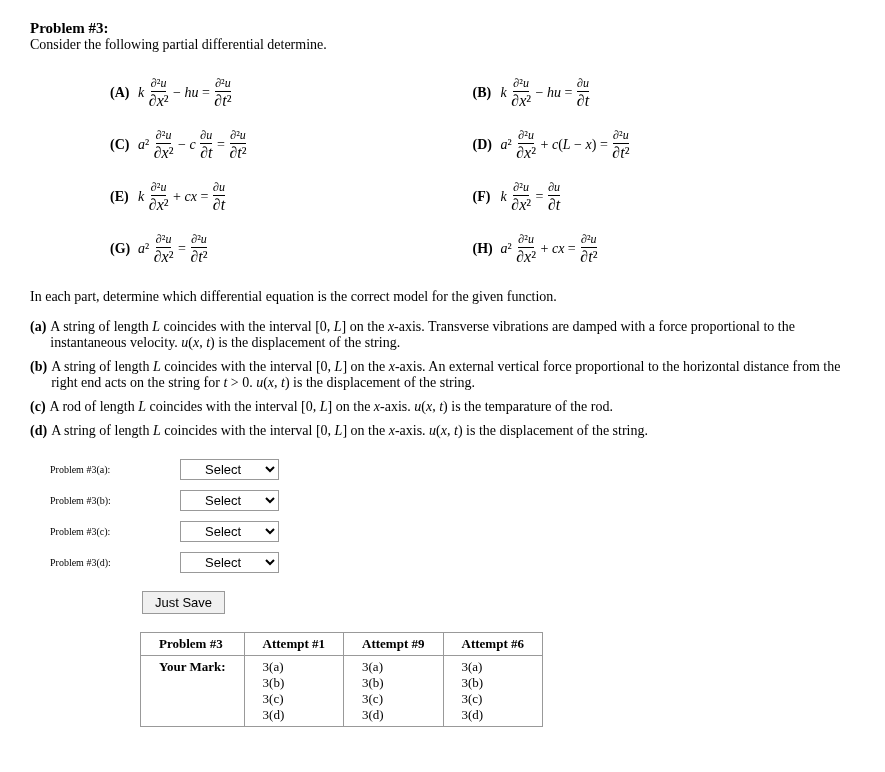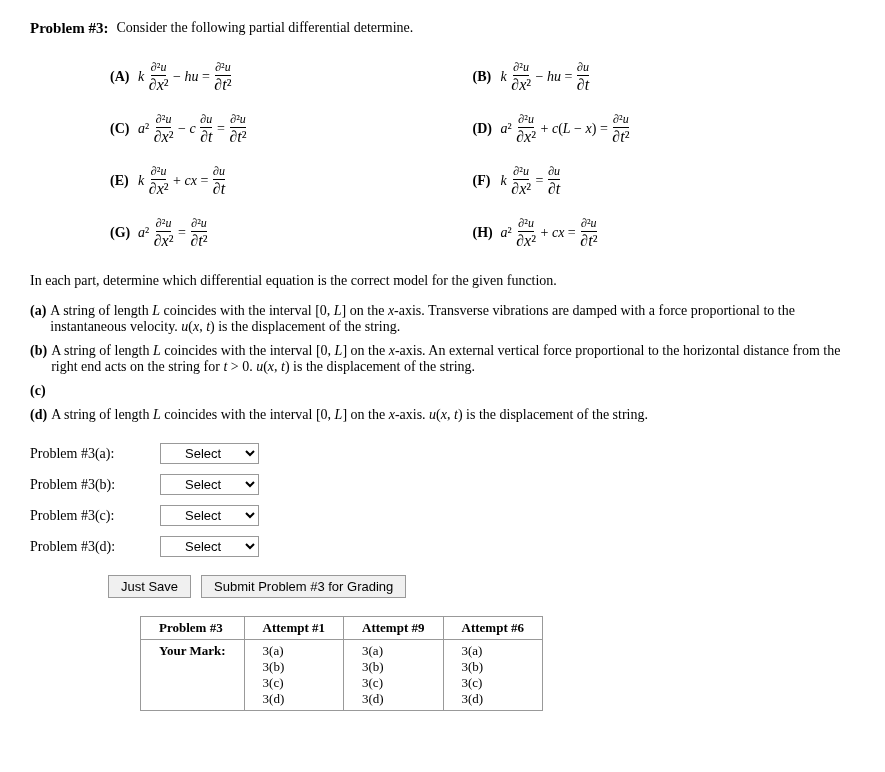--- a/index.html
+++ b/index.html
@@ -8,20 +8,21 @@
       font-size: 15px;
       background: #fff;
       color: #000;
       padding: 20px 30px;
       width: 885px;
     }
     .problem-header {
       display: flex;
       align-items: flex-start;
       margin-bottom: 18px;
+      flex-direction: column;
     }
     .problem-title {
       font-weight: bold;
       font-size: 15px;
       margin-right: 8px;
       white-space: nowrap;
     }
     .problem-desc {
       font-size: 14px;
     }
@@ -89,34 +90,35 @@
       margin-bottom: 18px;
     }
     .select-row {
       display: flex;
       align-items: center;
       margin-bottom: 10px;
       font-size: 14px;
     }
     .select-label {
       min-width: 130px;
-      font-size: 14px;
+      font-size: 10px;
+      margin-left: 20px;
     }
     select {
       font-size: 13px;
       padding: 1px 20px;
       border: 1px solid #999;
       background: #fff;
       min-width: 80px;
     }
     .buttons-row {
       display: flex;
       align-items: flex-end;
       gap: 10px;
-      margin-left: 78px;
+      margin-left: 112px;
       margin-bottom: 18px;
     }
     button {
       font-size: 13px;
       padding: 3px 12px;
       border: 1px solid #999;
       background: #f0f0f0;
       cursor: pointer;
     }
     .results-table {
@@ -289,20 +291,21 @@
   <li>
     <span class="part-label"><b>(a)</b></span>
     <span>A string of length <i>L</i> coincides with the interval [0, <i>L</i>] on the <i>x</i>-axis. Transverse vibrations are damped with a force proportional to the instantaneous velocity. <i>u</i>(<i>x</i>, <i>t</i>) is the displacement of the string.</span>
   </li>
   <li>
     <span class="part-label"><b>(b)</b></span>
     <span>A string of length <i>L</i> coincides with the interval [0, <i>L</i>] on the <i>x</i>-axis. An external vertical force proportional to the horizontal distance from the right end acts on the string for <i>t</i> &gt; 0. <i>u</i>(<i>x</i>, <i>t</i>) is the displacement of the string.</span>
   </li>
   <li>
     <span class="part-label"><b>(c)</b></span>
+    <span>A rod of length <i>L</i> coincides with the interval [0, <i>L</i>] on the <i>x</i>-axis. <i>u</i>(<i>x</i>, <i>t</i>) is the temparature of the rod.</span>
   </li>
   <li>
     <span class="part-label"><b>(d)</b></span>
     <span>A string of length <i>L</i> coincides with the interval [0, <i>L</i>] on the <i>x</i>-axis. <i>u</i>(<i>x</i>, <i>t</i>) is the displacement of the string.</span>
   </li>
 </ul>
 
 <div class="selects-section">
   <div class="select-row">
     <span class="select-label">Problem #3(a):</span>
@@ -333,21 +336,20 @@
     <select>
       <option>Select</option>
       <option>A</option><option>B</option><option>C</option><option>D</option>
       <option>E</option><option>F</option><option>G</option><option>H</option>
     </select>
   </div>
 </div>
 
 <div class="buttons-row">
   <button>Just Save</button>
-  <button>Submit Problem #3 for Grading</button>
 </div>
 
 <table class="results-table">
   <thead>
     <tr>
       <th>Problem #3</th>
       <th>Attempt #1</th>
       <th>Attempt #9</th>
       <th>Attempt #6</th>
     </tr>

